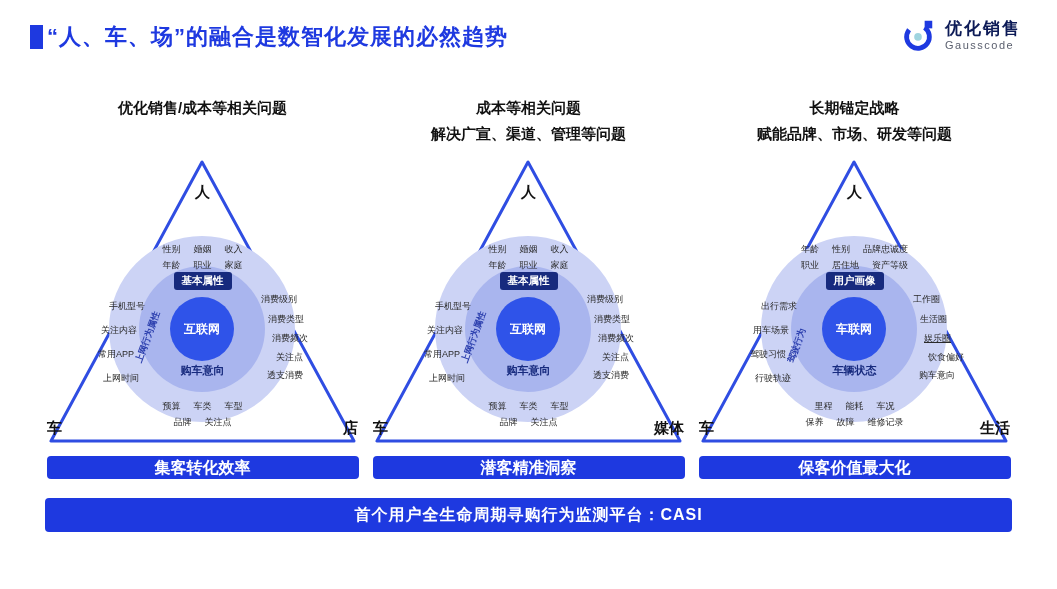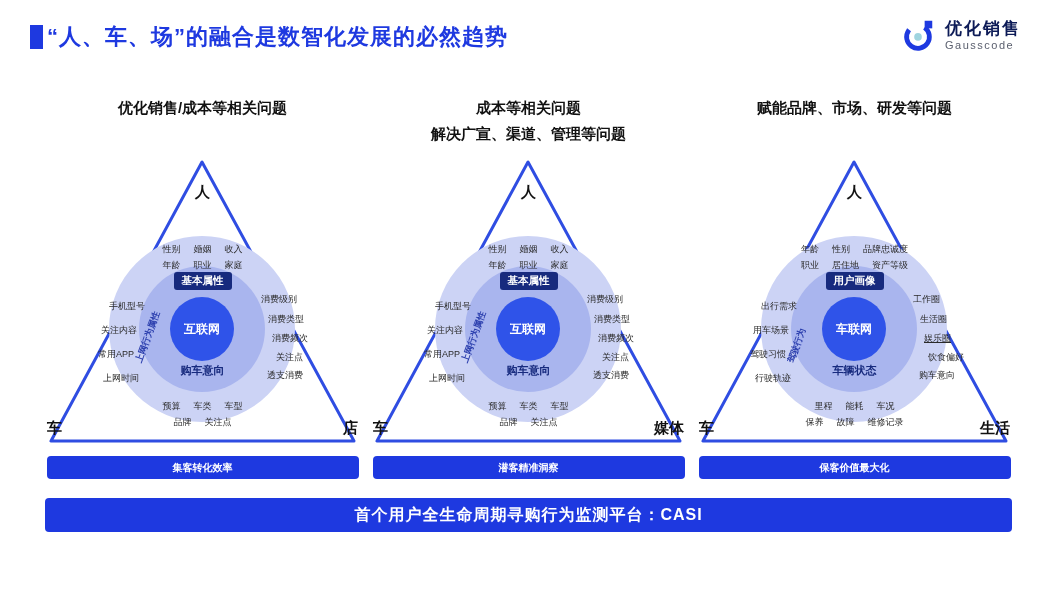--- a/index.html
+++ b/index.html
@@ -38,21 +38,21 @@
         background:#172a7e;color:#fff;font-size:10.5px;font-weight:700;
         padding:2px 8px;border-radius:3px;white-space:nowrap;}
   .core-bottom{position:absolute;top:206px;left:50%;transform:translateX(-50%);
         color:#172a7e;font-size:11px;font-weight:800;white-space:nowrap;}
   .rot-label{position:absolute;top:168px;left:72px;width:66px;transform:rotate(-70deg);
         color:#2c3fae;font-size:9px;font-weight:700;white-space:nowrap;}
   .row-labels{position:absolute;left:0;width:100%;display:flex;justify-content:center;gap:13px;}
   .row-labels span,.side-label{font-size:9px;color:#2a2a2a;white-space:nowrap;}
   .side-label{position:absolute;}
   .panel-bar{margin-top:7px;width:312px;height:23px;border-radius:4px;background:var(--accent,#1e39e0);
-        color:#fff;font-size:10px;font-weight:700;text-align:center;line-height:23px;}
+        color:#fff;font-size:16px;font-weight:700;text-align:center;line-height:23px;}
   
   .footer-bar{position:absolute;top:498px;left:45px;width:967px;height:34px;border-radius:4px;
         background:var(--accent,#1e39e0);color:#fff;font-size:16px;font-weight:700;
         text-align:center;line-height:34px;letter-spacing:1px;}
 </style>
 </head>
 <body>
 
 <div class="slide" style="--accent: #1e39e0; --tri: #2f4de2;">
 
@@ -166,20 +166,21 @@
           <span class="side-label" style="left: 216px; top: 136px;">消费级别</span>
           <span class="side-label" style="left: 223px; top: 156px;">消费类型</span>
           <span class="side-label" style="left: 227px; top: 175px;">消费频次</span>
           <span class="side-label" style="left: 231px; top: 194px;">关注点</span>
           <span class="side-label" style="left: 222px; top: 212px;">透支消费</span>
         </div>
         <div class="panel-bar">潜客精准洞察</div>
       </div>
       <div class="panel">
         <div class="p-head">
+          <div>长期锚定战略</div>
           <div>赋能品牌、市场、研发等问题</div>
         </div>
         <div class="tri">
           <svg class="tri-svg" viewBox="0 0 315 292">
             <polygon points="157,5 6,284 309,284"></polygon>
           </svg>
           <span class="vx vx-top">人</span>
           <span class="vx vx-left">车</span>
           <span class="vx vx-right">生活</span>
           <div class="ring ring-outer"></div>

